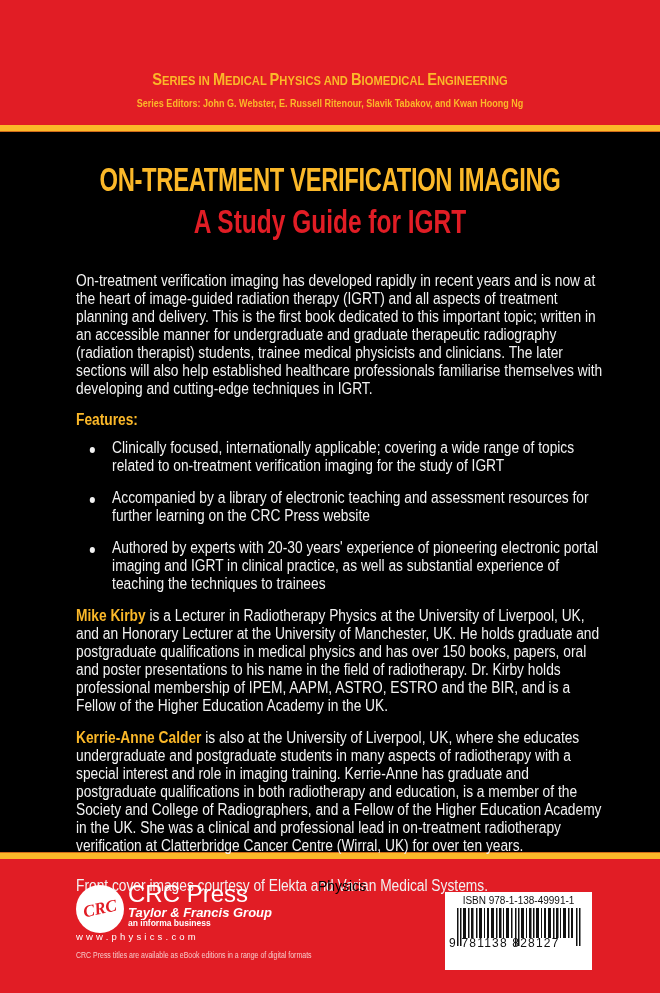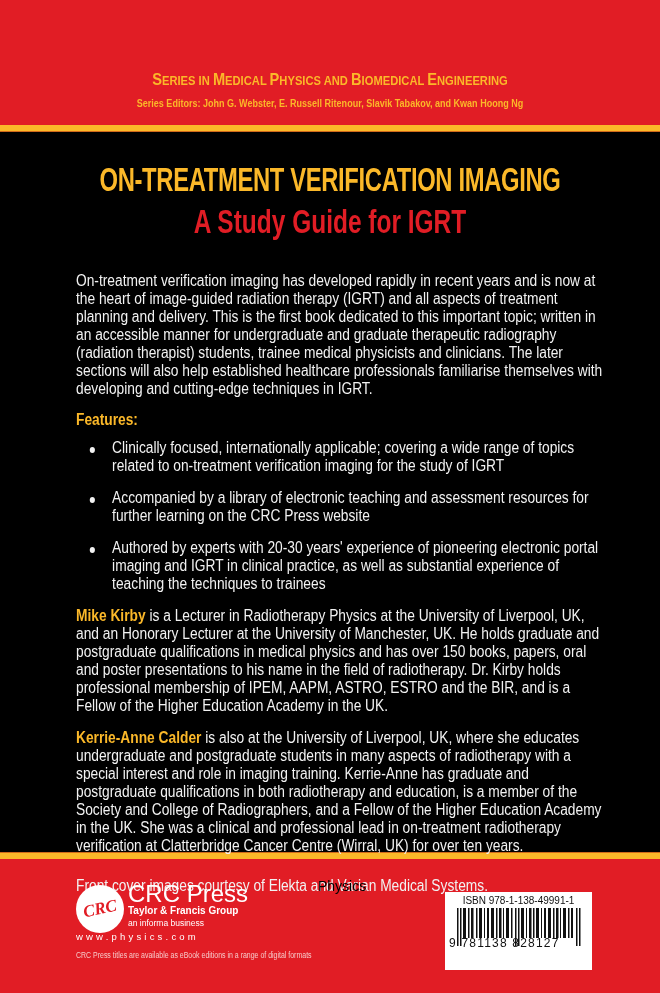--- a/index.html
+++ b/index.html
@@ -74,22 +74,22 @@
     display: flex; align-items: center; justify-content: center;
   }
   .crc-logo span {
     color: #e11d25; font-family: "Liberation Serif", serif; font-style: italic;
     font-weight: bold; font-size: 17px; transform: rotate(-12deg);
   }
   .crc-name {
     position: absolute; left: 128px; top: 880px; color: #fff;
     font-size: 24px;
   }
-  .crc-tf { position: absolute; left: 128px; top: 905px; color: #fff; font-size: 10px; font-weight: bold; }
-  .crc-inf { position: absolute; left: 128px; top: 918px; color: #fff; font-size: 8.5px; font-weight: normal; }
+  .crc-tf { position: absolute; left: 128px; top: 905px; color: #fff; font-size: 13px; font-weight: bold; font-style: italic; }
+  .crc-inf { position: absolute; left: 128px; top: 918px; color: #fff; font-size: 8.5px; font-weight: bold; }
   .crc-url { position: absolute; left: 76px; top: 931px; color: #fff; font-size: 9.5px; letter-spacing: 3.2px; }
   .crc-ebook {
     position: absolute; left: 76px; top: 950px; color: #f6c9c9; font-size: 8.5px;
     transform: scaleX(0.82); transform-origin: left top; white-space: nowrap;
   }
   .subject { position: absolute; left: 318px; top: 878px; color: #000000; font-size: 14px; }
   .barcode-box {
     position: absolute; left: 445px; top: 880px; width: 147px; height: 78px;
     background: #fff;
     margin-top: 12px;

